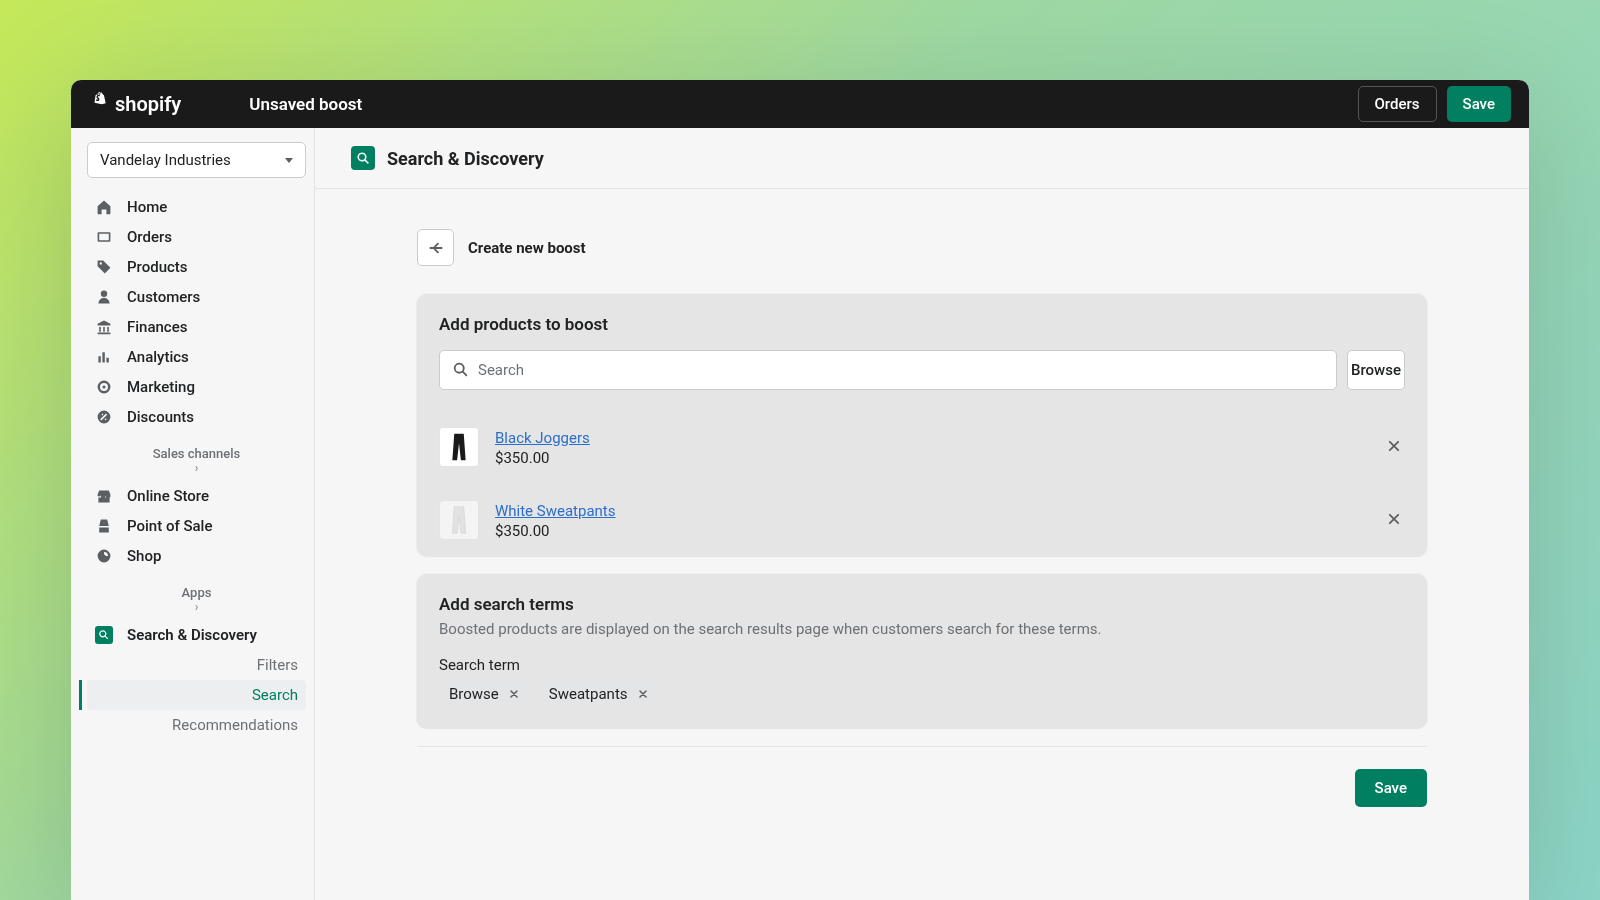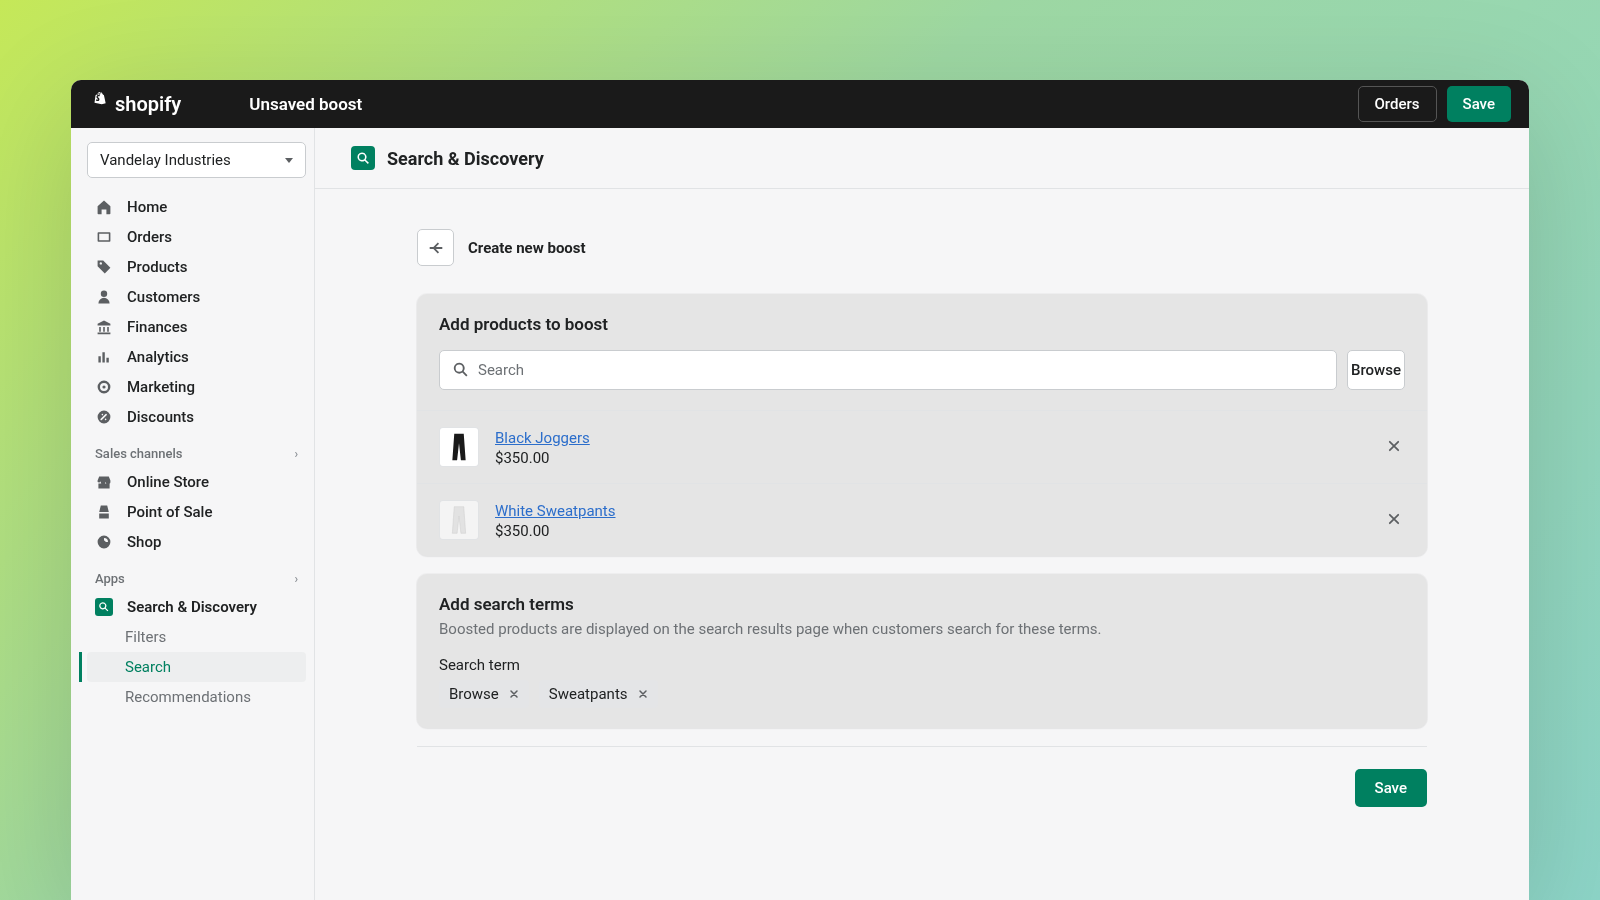--- a/index.html
+++ b/index.html
@@ -79,20 +79,21 @@
 }
 
 
 .sidebar {
   width: 244px;
   background: #f6f6f7;
   padding: 14px 8px 16px 16px;
   border-right: 1px solid #e1e3e5;
   display: flex;
   flex-direction: column;
+  text-align: right;
 }
 .store-select {
   border: 1px solid #c9cccf;
   border-radius: 5px;
   padding: 8px 12px;
   display: flex;
   align-items: center;
   justify-content: space-between;
   font-size: 15px;
   color: #202223;
@@ -128,20 +129,21 @@
 .nav-item .icon svg { fill: #5c5f62; }
 
 .nav-section-header {
   display: flex;
   align-items: center;
   justify-content: space-between;
   padding: 14px 8px 6px 8px;
   font-size: 13px;
   color: #6d7175;
   font-weight: 500;
+  flex-direction: column;
 }
 .nav-chevron {
   color: #8c9196;
   font-size: 12px;
 }
 
 .nav-sub-item {
   padding: 6px 8px 6px 38px;
   font-size: 15px;
   color: #6d7175;

